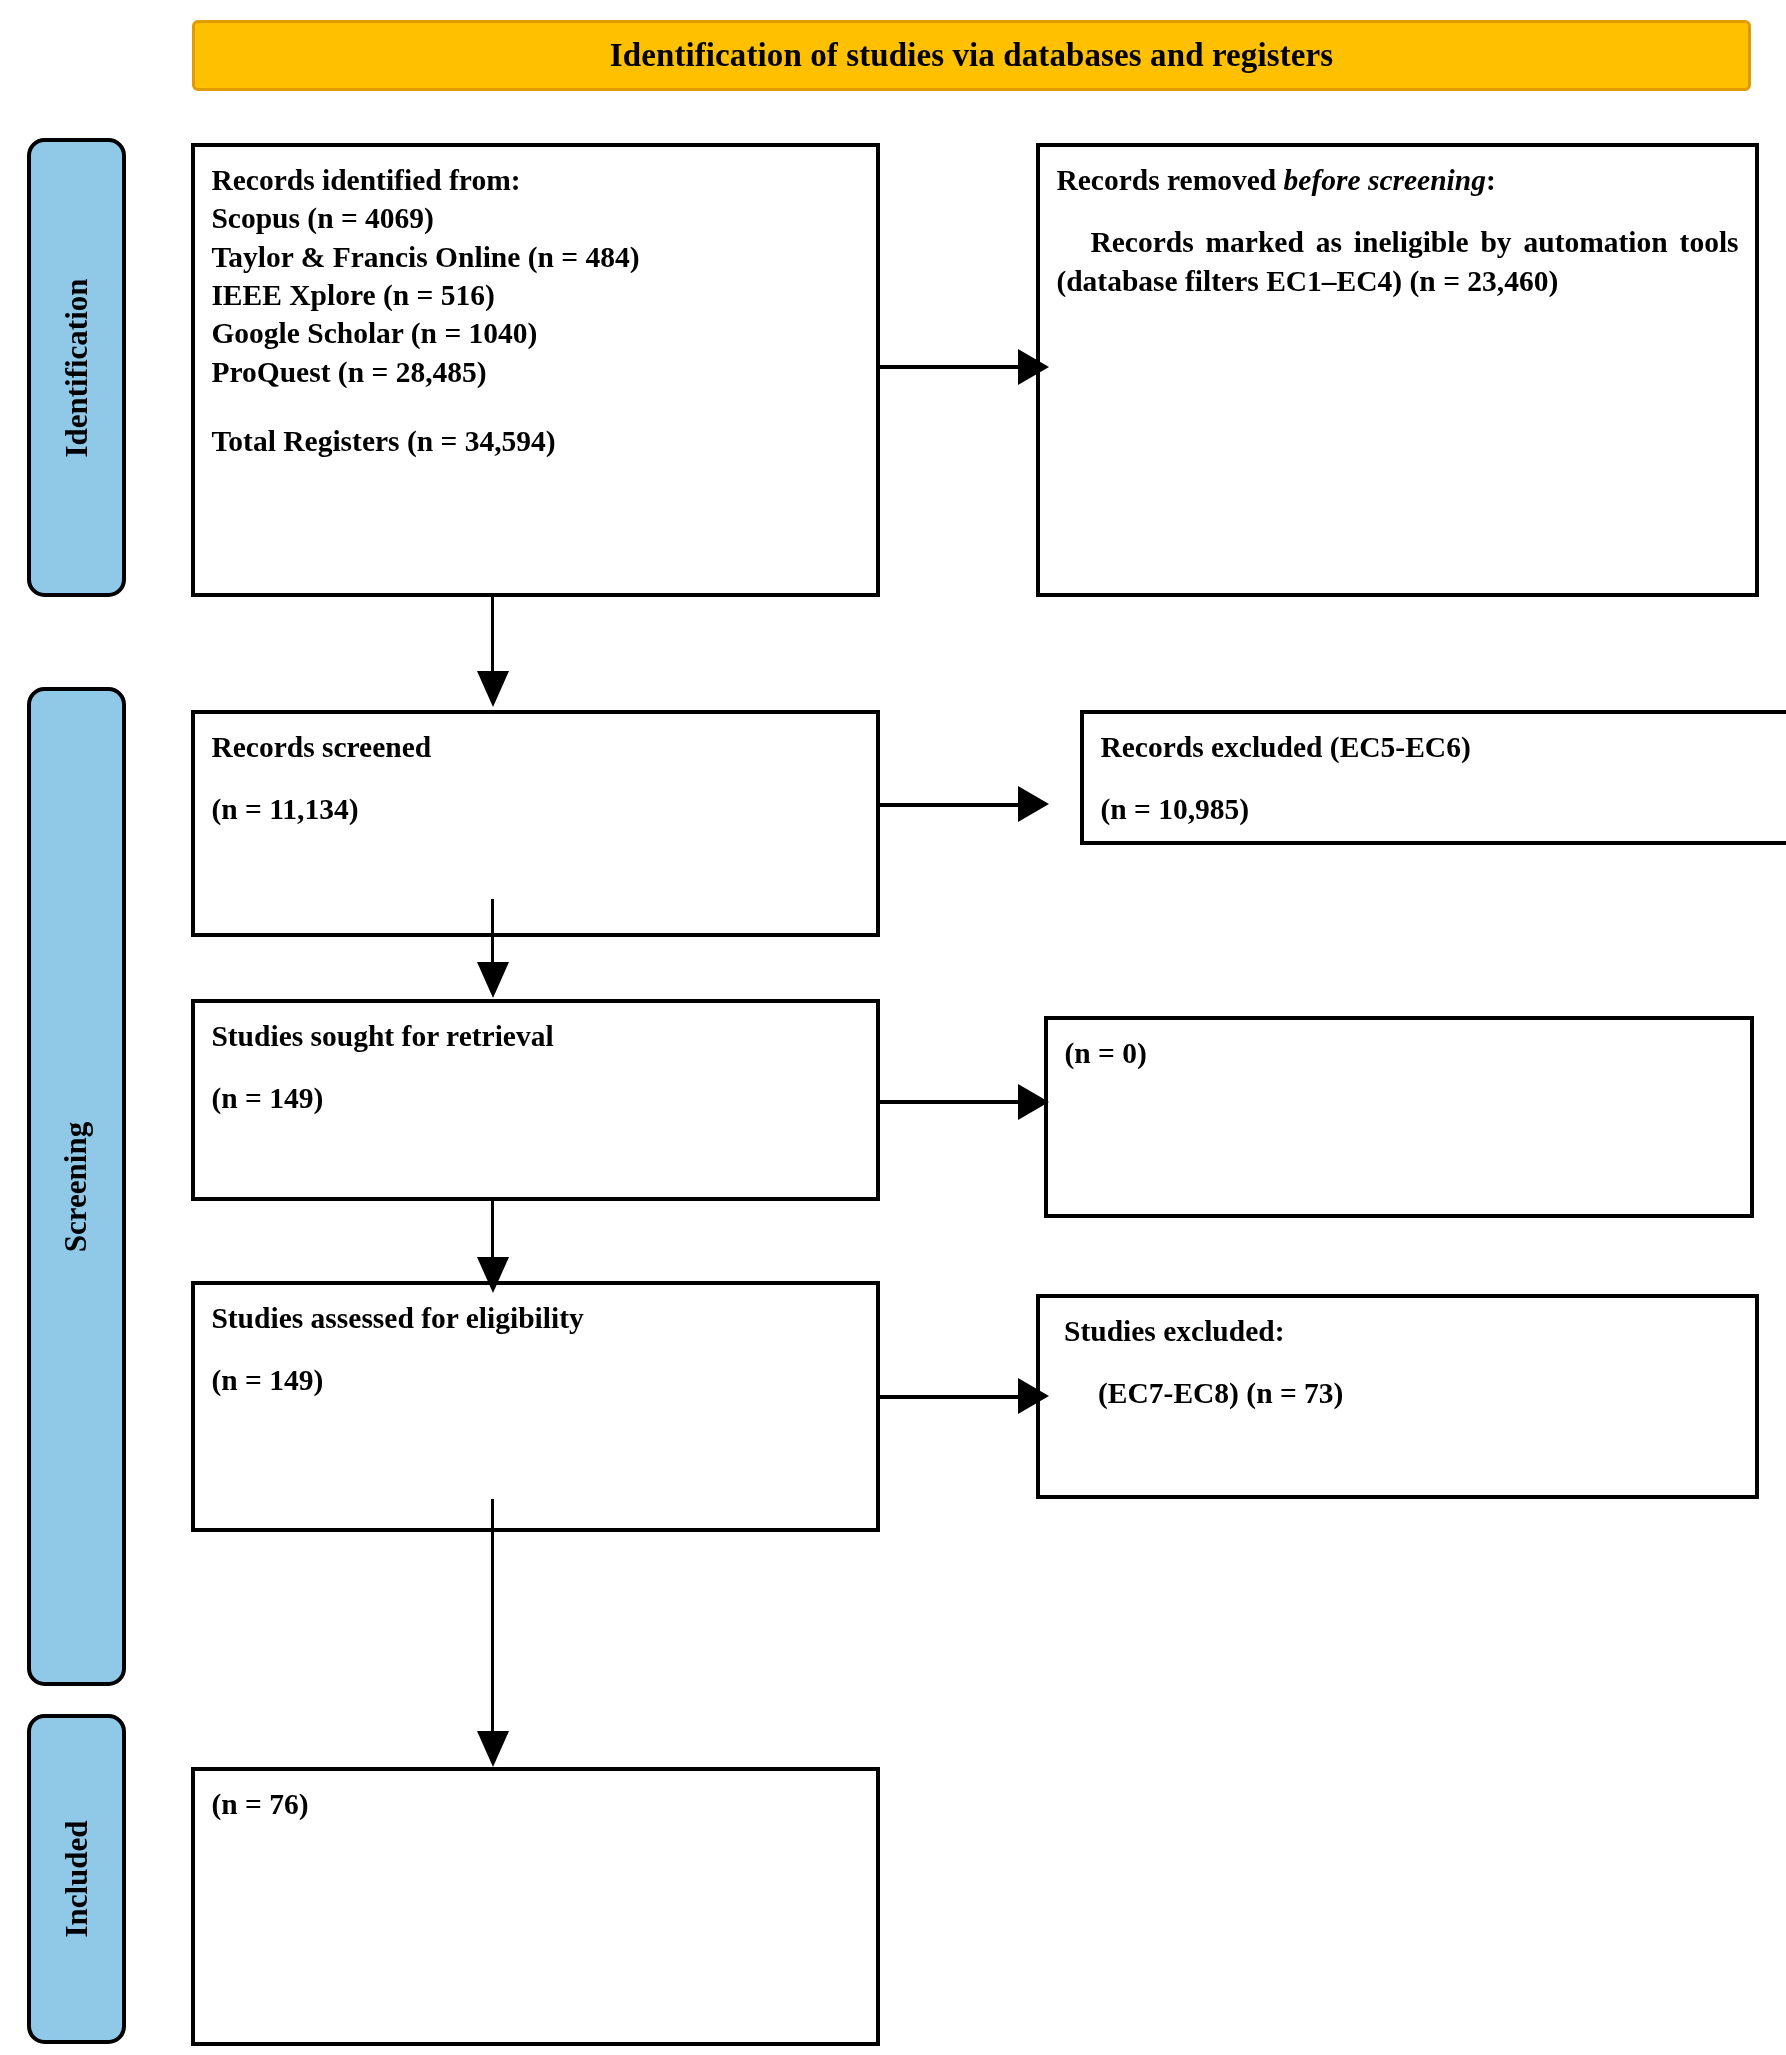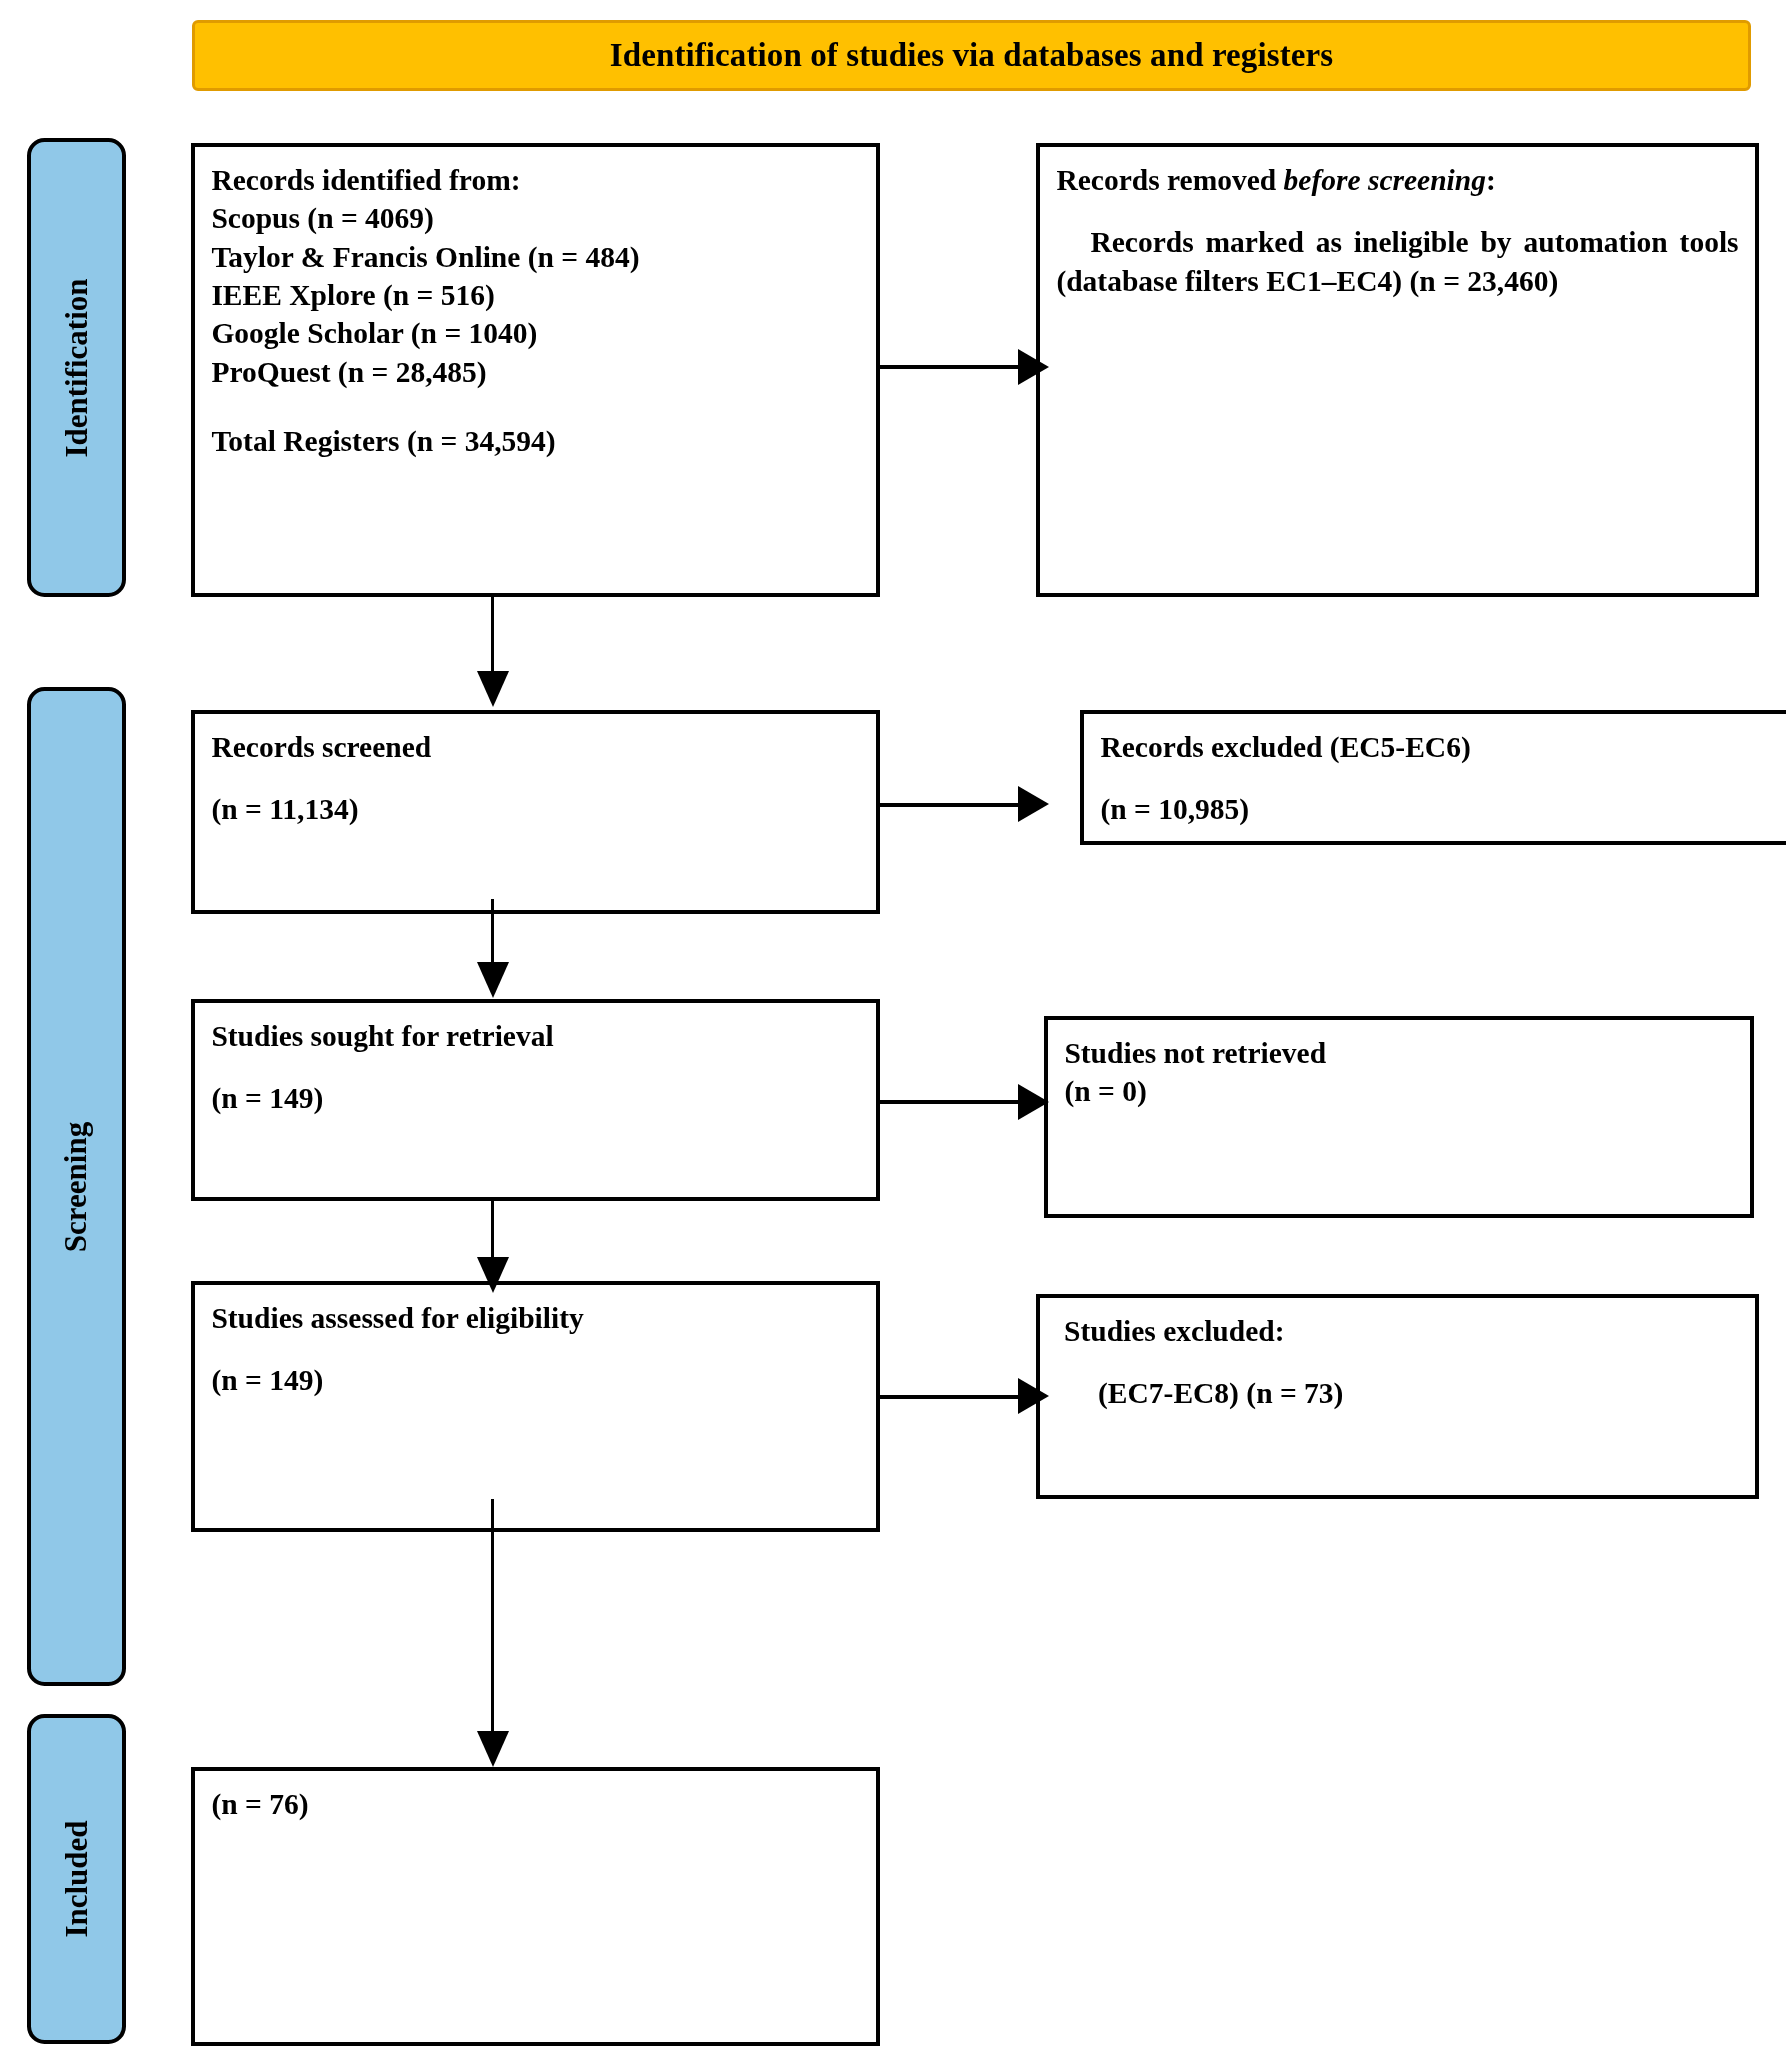--- a/index.html
+++ b/index.html
@@ -79,21 +79,21 @@
   .box p.gap-before { margin-top: 31px; }
   .box p.indent {
     text-indent: 34px;
     text-align: justify;
   }
   .box p.indent-simple { text-indent: 34px; }
   .box i { font-style: italic; }
 
   #box-identified   { left: 191px;  top: 143px;  width: 689px; height: 454px; }
   #box-removed      { left: 1036px; top: 143px;  width: 723px; height: 454px; }
-  #box-screened     { left: 191px;  top: 710px; width: 689px; height: 204px; }
+  #box-screened     { left: 191px;  top: 710px; width: 689px; height: 227px; }
   #box-excluded     { left: 1080px; top: 710px; width: 723px; height: 135px; }
   #box-sought       { left: 191px;  top: 999px; width: 689px; height: 202px; }
   #box-notretrieved { left: 1044px; top: 1016px; width: 710px; height: 202px; }
   #box-assessed     { left: 191px;  top: 1281px; width: 689px; height: 251px; }
   #box-stexcluded   { left: 1036px; top: 1294px; width: 723px; height: 205px; padding-left: 24px; }
   #box-included     { left: 191px;  top: 1767px; width: 689px; height: 279px; }
 
   
   .vcenter { display: flex; flex-direction: column; justify-content: flex-start; gap: 24px; }
   .vtop    { display: flex; flex-direction: column; justify-content: flex-start; }
@@ -193,21 +193,20 @@
     <p>Records excluded (EC5-EC6)</p>
     <p>(n = 10,985)</p>
   </div>
 
   <div class="box vcenter" id="box-sought">
     <p>Studies sought for retrieval</p>
     <p>(n = 149)</p>
   </div>
 
   <div class="box vtop" id="box-notretrieved">
-    <p>Studies not retrieved</p>
     <p>(n = 0)</p>
   </div>
 
   <div class="box vcenter" id="box-assessed">
     <p>Studies assessed for eligibility</p>
     <p>(n = 149)</p>
   </div>
 
   <div class="box vcenter" id="box-stexcluded">
     <p>Studies excluded:</p>

